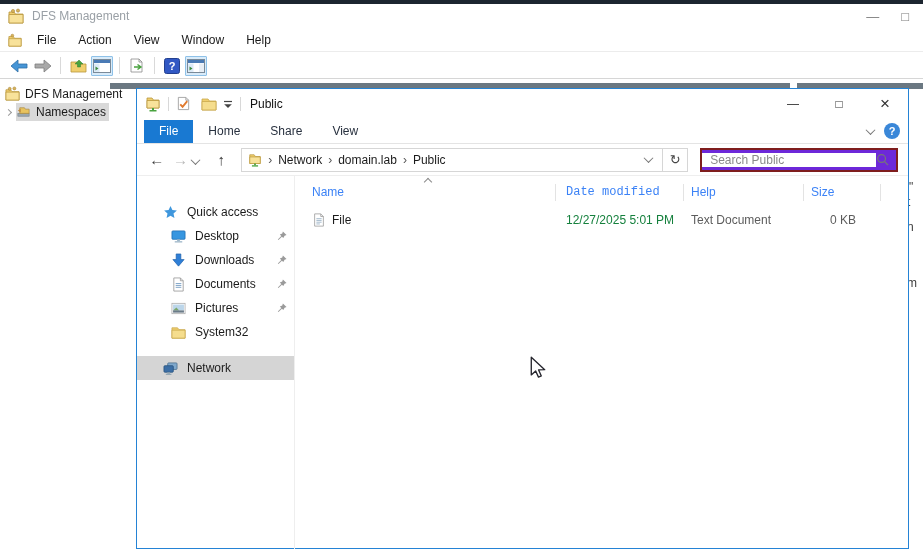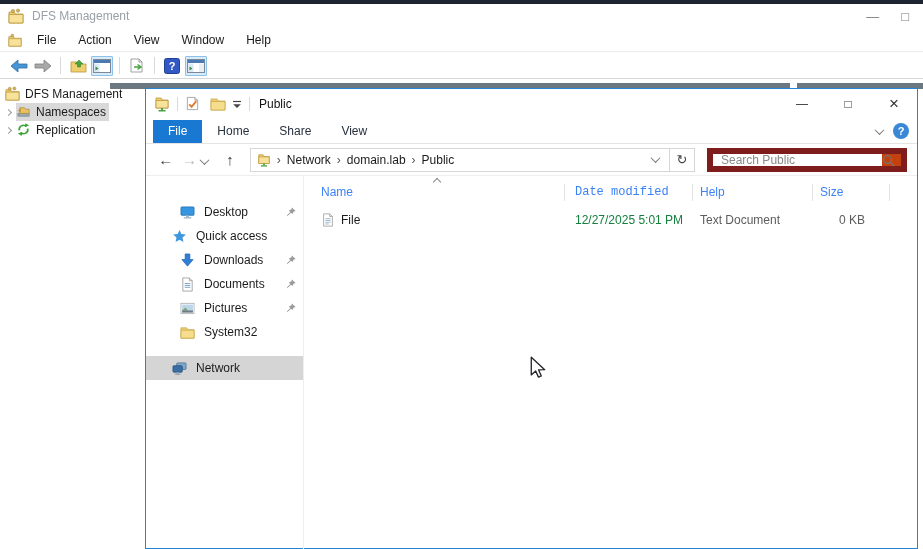--- a/index.html
+++ b/index.html
@@ -36,21 +36,21 @@
   .tree-label { margin-left:4px; white-space:nowrap; }
   .tree-sel { background:#d9d9d9; display:flex; align-items:center; padding:1px 3px 1px 0; }
   .chev-r { width:5px; height:5px; border-right:1.2px solid #9a9a9a; border-bottom:1.2px solid #9a9a9a;
             transform:rotate(-45deg); margin:0 5px 0 4px; flex:none; }
 
   .pane-strip { position:absolute; top:83px; height:6px; background:#6b7882; }
   .strip1 { left:110px; width:680px; }
   .strip2 { left:797px; width:126px; }
 
   
-  .explorer { position:absolute; left:145px; top:88px; width:773px; height:461px; background:#fff;
+  .explorer { position:absolute; left:136px; top:88px; width:773px; height:461px; background:#fff;
               border:1px solid #2483d5; }
   .ex-titlebar { height:30px; display:flex; align-items:center; padding-left:8px; position:relative; }
   .qat-sep { width:1px; height:14px; background:#d8d8d8; margin:0 7px; }
   .ex-title { color:#111; margin-left:2px; }
   .ex-controls { position:absolute; right:0; top:0; height:30px; display:flex; }
   .ex-controls span { width:46px; display:flex; align-items:center; justify-content:center; color:#333; }
   .g-close { font-size:17px; }
 
   .ex-tabs { height:25px; display:flex; align-items:flex-end; padding-left:7px; border-bottom:1px solid #e4e4e4; position:relative; }
   .tab { padding:4px 15px 5px 15px; color:#28313f; }
@@ -65,22 +65,22 @@
   .nav-arrow { font-size:15px; width:24px; text-align:center; color:#3b3b3b; }
   .arrow-disabled { color:#b9b9b9; }
   .addr-chev { margin:3px 4px 0 0; }
   .addr-box { height:24px; border:1px solid #d6d6d6; background:#fff; display:flex; align-items:center;
               width:452px; margin-left:8px; }
   .addr-crumbs { display:flex; align-items:center; gap:6px; padding-left:6px; color:#1b1b1b; flex:1; }
   .crumb-sep { color:#555; font-size:12px; }
   .addr-dd { margin-right:10px; }
   .refresh-cell { width:25px; height:100%; border-left:1px solid #d6d6d6; display:flex; align-items:center;
                   justify-content:center; color:#444; font-size:13px; }
-  .search-box { height:24px; border:6px solid #7f1d1d; background:#c2410c; width:200px; margin-left:12px;
-                display:flex; }
+  .search-box { height:24px; border:2px solid #7f1d1d; background:#6d28d9; width:200px; margin-left:12px;
+                display:flex; align-items:center; }
   .search-box input { border:0; outline:0; flex:1; padding:0 6px 0 8px; font:12px "Liberation Sans",sans-serif; color:#333; }
   .search-box input::placeholder { color:#8a8a8a; }
   .mag { margin-right:7px; flex:none; }
 
   .ex-content { position:relative; height:374px; display:flex; }
   .ex-nav { width:158px; border-right:1px solid #eee; padding-top:24px; flex:none; }
   .nav-row { height:24px; display:flex; align-items:center; position:relative; color:#1b1b1b; }
   .nav-lvl1 { padding-left:26px; }
   .nav-lvl2 { padding-left:34px; }
   .nav-row .lbl { margin-left:9px; }
@@ -218,32 +218,20 @@
         <span class="icon16">
           <svg viewBox="0 0 16 16" width="15" height="15">
               <rect x="2" y="10" width="12" height="3" fill="#9aa7b0" stroke="#6e7a84" stroke-width=".6"></rect>
               <path d="M4 4h5l1 1.5h4V10H4z" fill="#e8c35f" stroke="#a8853a" stroke-width=".7"></path>
               <path d="M2 7l3-2v4z" fill="#c08a3e"></path>
             </svg>
         </span>
         <span class="tree-label">Namespaces</span>
       </span>
     </div>
-    <div class="tree-row tree-child">
-      <span class="chev-r"></span>
-      <span class="icon16">
-        <svg viewBox="0 0 16 16" width="15" height="15">
-            <path d="M3.5 9A4.5 4.5 0 0 1 11 4.8" fill="none" stroke="#3aa335" stroke-width="1.8"></path>
-            <path d="M12.5 7a4.5 4.5 0 0 1-7.5 4.2" fill="none" stroke="#3aa335" stroke-width="1.8"></path>
-            <path d="M10 1.2l4 2.6-4.6 1.6z" fill="#3aa335"></path>
-            <path d="M6 14.8L2 12.2l4.6-1.6z" fill="#3aa335"></path>
-          </svg>
-      </span>
-      <span class="tree-label">Replication</span>
-    </div>
   </div>
 
   <div class="pane-strip strip1"></div>
   <div class="pane-strip strip2"></div>
 
   <span class="frag" style="left:909px; top:180px;">"</span>
   <span class="frag" style="left:907px; top:195px;">t</span>
   <span class="frag" style="left:907px; top:220px;">n</span>
   <span class="frag" style="left:907px; top:276px;">m</span>
 
@@ -334,42 +322,42 @@
               <circle cx="6" cy="6" r="4.2" fill="none" stroke="#777" stroke-width="1.3"></circle>
               <path d="M9.2 9.2L13 13" stroke="#777" stroke-width="1.3"></path>
             </svg>
         </span>
       </span>
     </div>
 
     <div class="ex-content">
 
       <div class="ex-nav">
+        <div class="nav-row nav-lvl1">
+          <span>
+            <svg viewBox="0 0 16 16" width="15" height="15">
+                <path d="M8 1l2 4.4 4.8.5-3.6 3.2 1 4.7L8 11.4l-4.2 2.4 1-4.7L1.2 5.9 6 5.4z" fill="#3f97dd"></path>
+              </svg>
+          </span>
+          <span class="lbl">Quick access</span>
+        </div>
         <div class="nav-row nav-lvl2">
           <span>
             <svg viewBox="0 0 16 16" width="15" height="15">
                 <rect x="1" y="2" width="14" height="9" rx="1" fill="#3796e0" stroke="#1d6bb0" stroke-width=".8"></rect>
                 <rect x="6.5" y="11" width="3" height="2" fill="#9db6c8"></rect>
                 <rect x="4" y="13" width="8" height="1.4" fill="#9db6c8"></rect>
               </svg>
           </span>
           <span class="lbl">Desktop</span>
           <span class="pin">
             <svg viewBox="0 0 11 11" width="10" height="10">
                 <path d="M6.5.5l4 4-2.2.7-1.3 2.6-1.6-1.6L1.6 10 .9 9.3 4.7 5.5 3.1 3.9l2.7-1.2z" fill="#9a9a9a"></path>
               </svg>
           </span>
-        </div>
-        <div class="nav-row nav-lvl1">
-          <span>
-            <svg viewBox="0 0 16 16" width="15" height="15">
-                <path d="M8 1l2 4.4 4.8.5-3.6 3.2 1 4.7L8 11.4l-4.2 2.4 1-4.7L1.2 5.9 6 5.4z" fill="#3f97dd"></path>
-              </svg>
-          </span>
-          <span class="lbl">Quick access</span>
         </div>
         <div class="nav-row nav-lvl2">
           <span>
             <svg viewBox="0 0 16 16" width="15" height="15">
                 <path d="M5.5 1h5v6H14L8 14 2 7h3.5z" fill="#2f7fd6" stroke="#1d5fa8" stroke-width=".7"></path>
               </svg>
           </span>
           <span class="lbl">Downloads</span>
           <span class="pin">
             <svg viewBox="0 0 11 11" width="10" height="10">

